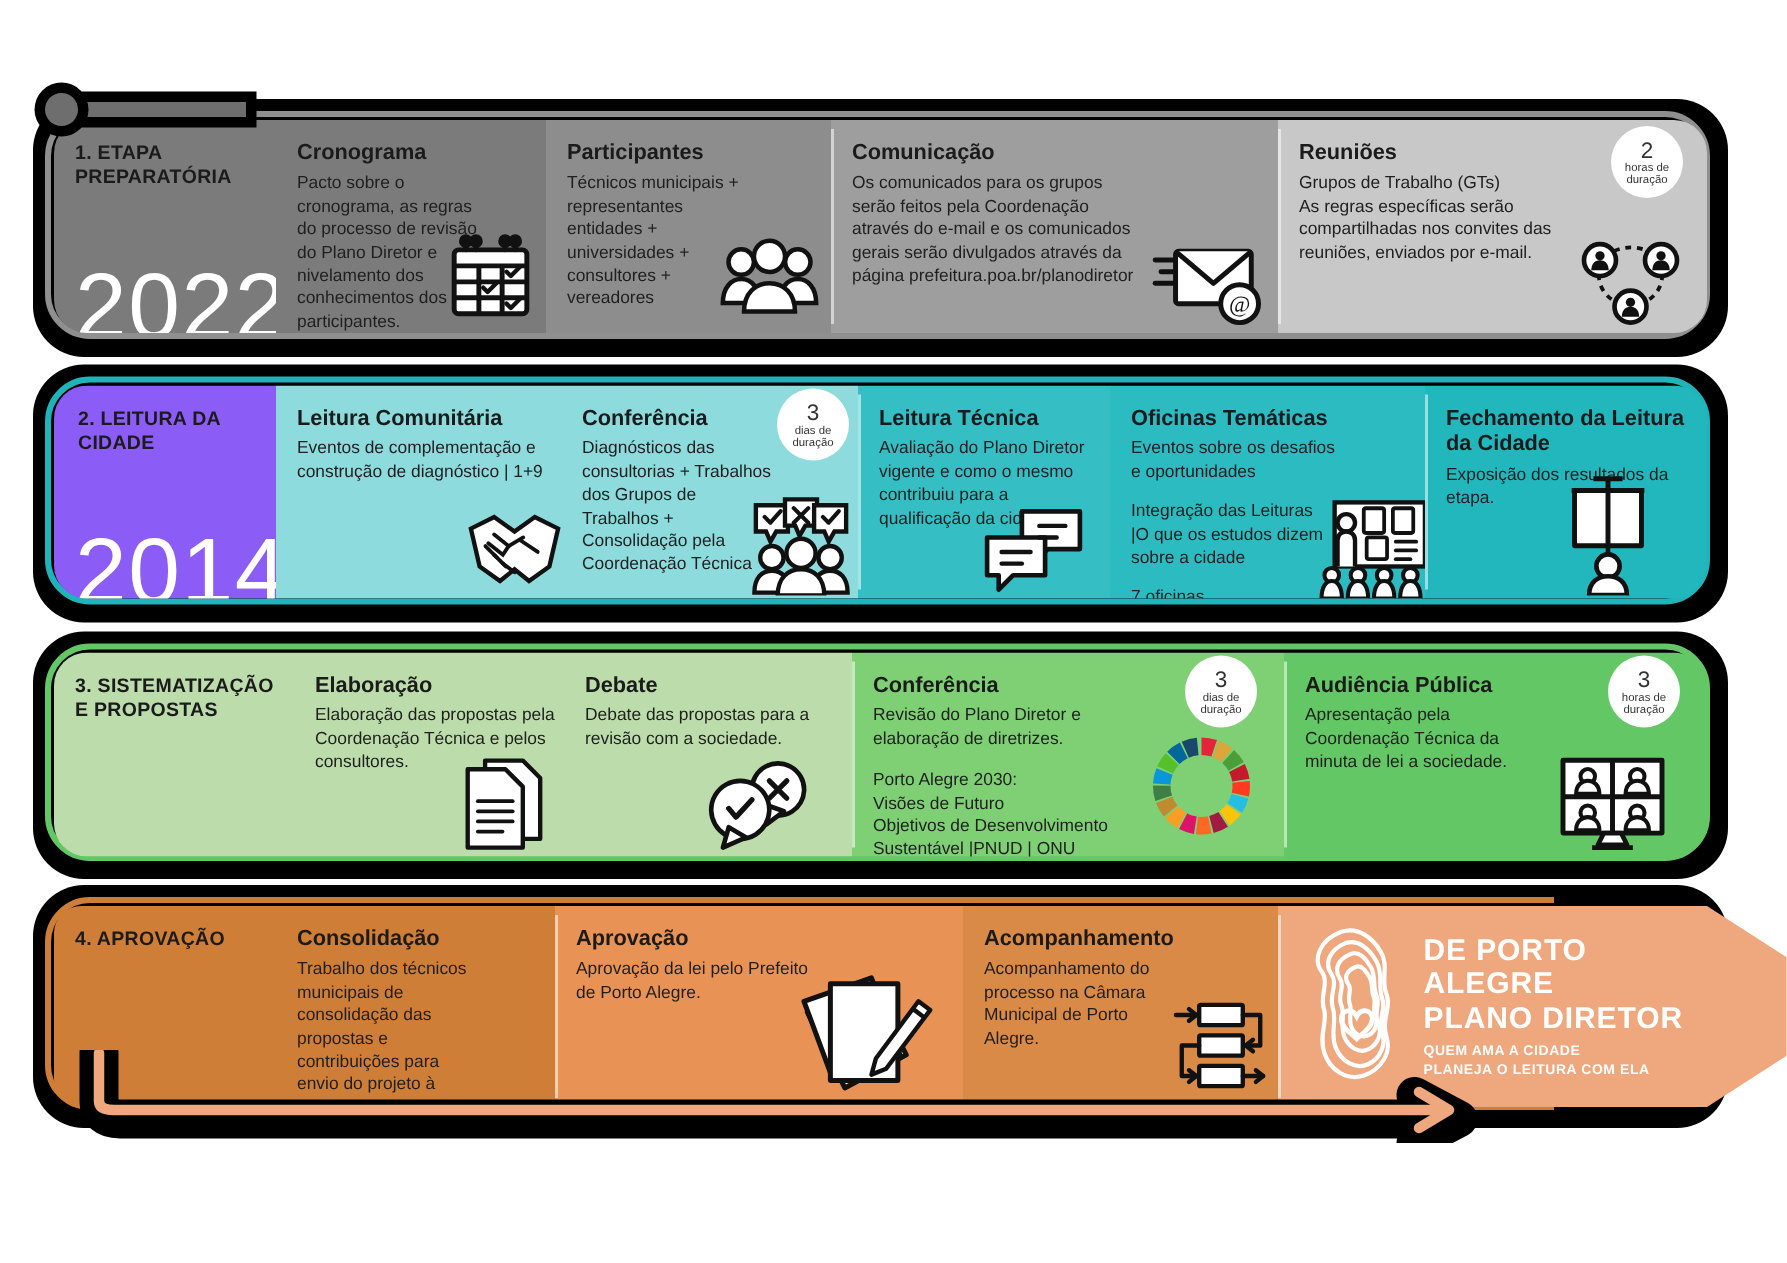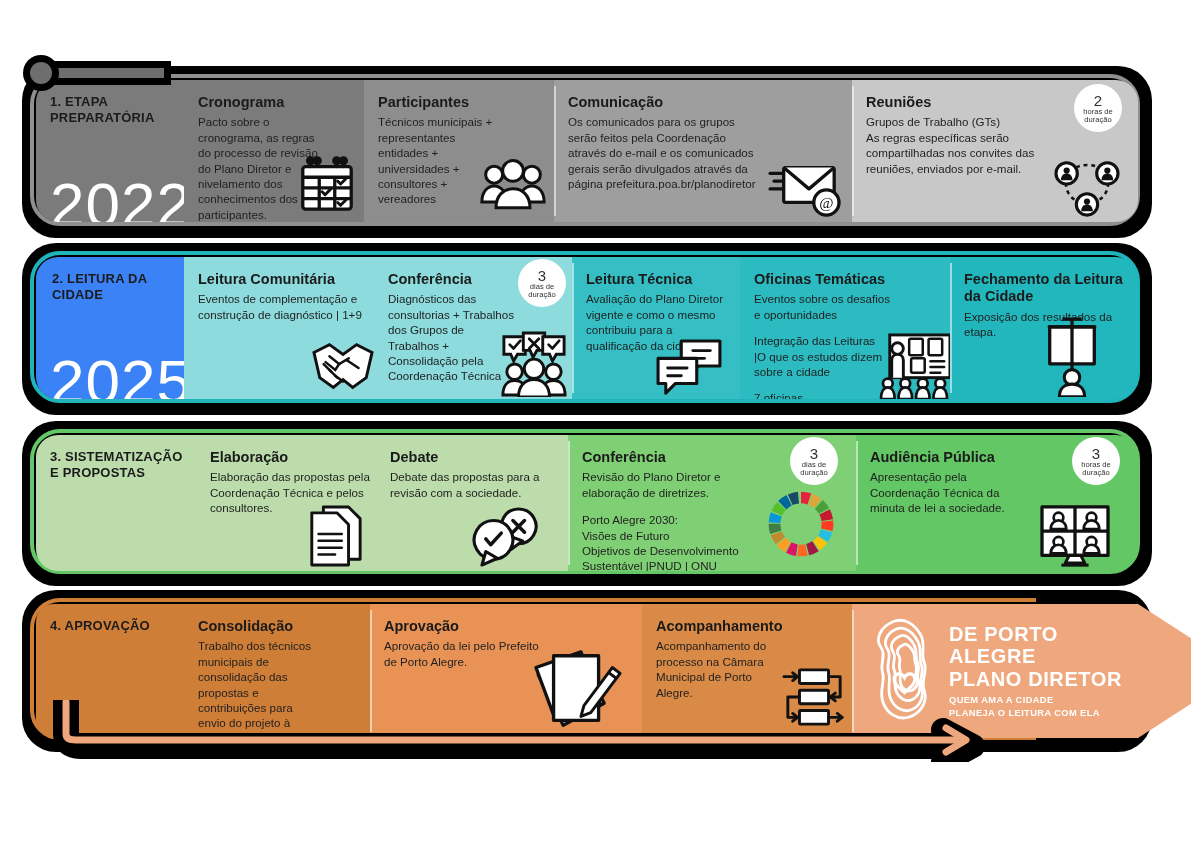--- a/index.html
+++ b/index.html
@@ -213,23 +213,23 @@
           </g>
         </svg>
       </div>
     </div>
   </div>
 
   <div class="band-wrap" style="left:22px; top:243px; width:1130px; height:172px;">
     <div class="band-black"></div>
     <div class="band-ring" style="left:8px; top:8px; right:12px; bottom:12px; border:4px solid #1fb3ba;"></div>
     <div class="band" style="left:14px; top:14px; width:1102px; height:142px;">
-      <div class="seg" style="width:148px; background:#3b82f6;padding-left:16px;">
+      <div class="seg" style="width:148px; background:#8b5cf6;padding-left:16px;">
         <div class="stage-title">2. LEITURA DA CIDADE</div>
-        <div class="year">2025</div>
+        <div class="year">2014</div>
       </div>
 
       <div class="seg" style="width:190px; background:#8ddbdd;">
         <div class="card-title">Leitura Comunitária</div>
         <div class="card-body" style="width:180px;">Eventos de complementação e construção de diagnóstico | 1+9</div>
         <svg class="icon" style="right:-2px; bottom:2px;" width="66" height="62" viewBox="0 0 68 64">
           <g fill="#fff" stroke="#111" stroke-width="3">
             <path d="M4 18 L20 10 L34 20 L48 10 L64 18 L58 44 L44 54 L34 46 L24 54 L10 44 Z"></path>
           </g>
           <g fill="none" stroke="#111" stroke-width="2.6" stroke-linecap="round">

